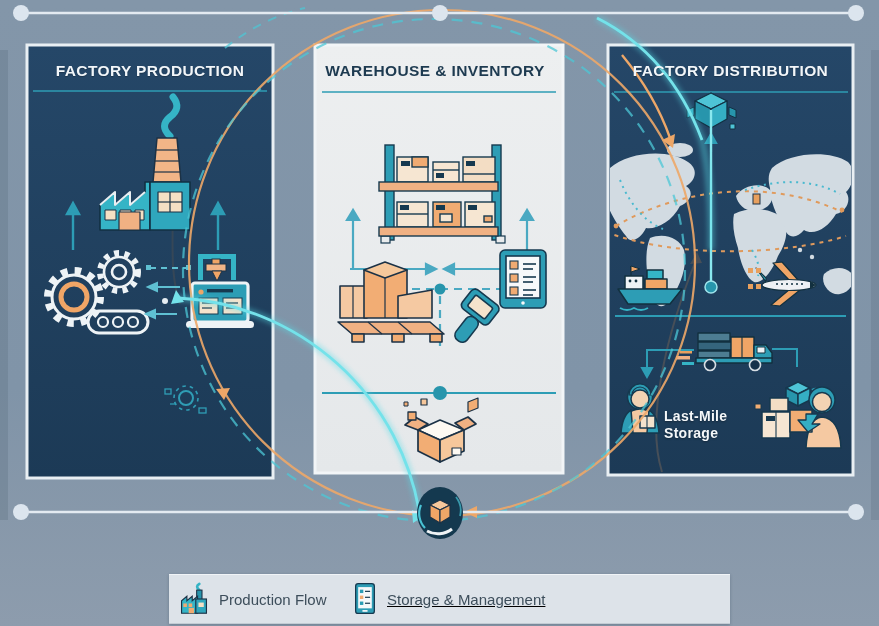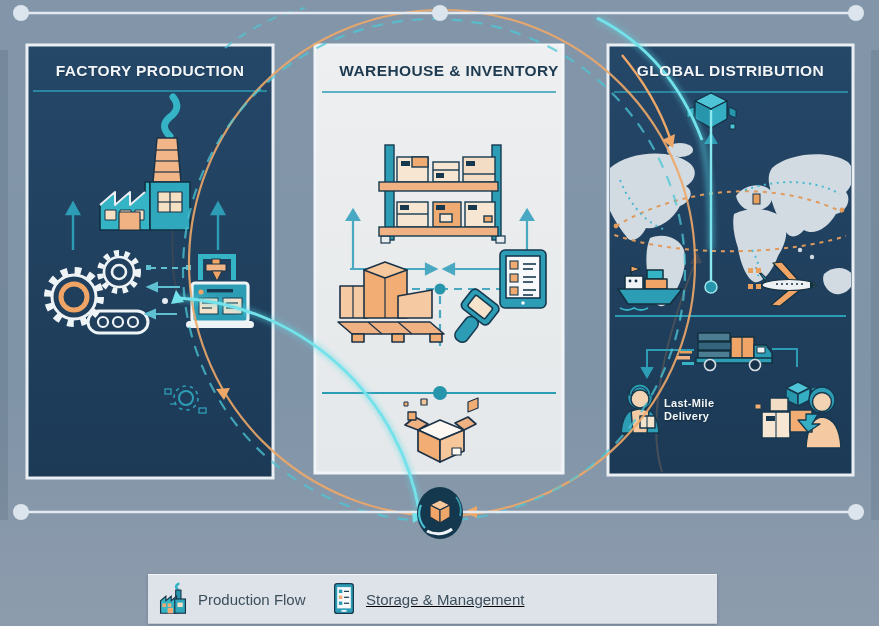--- a/index.html
+++ b/index.html
@@ -3,26 +3,26 @@
 <meta charset="utf-8">
 <style>
   html,body{margin:0;padding:0;background:#6d8093;}
   .stage{position:relative;width:879px;height:626px;overflow:hidden;
          font-family:"Liberation Sans","DejaVu Sans",sans-serif;
          background:linear-gradient(180deg,#8396a9 0%,#8094a8 62%,#8798aa 82%,#8d9cad 100%);}
   .art{position:absolute;left:0;top:0;}
   .title{position:absolute;text-align:center;font-weight:700;font-size:15.5px;letter-spacing:.4px;}
   .title.dark{color:#f2f6f9;text-shadow:0 1px 1px rgba(0,0,0,.25);}
   .title.light{color:#1d3a50;}
-  .lastmile{position:absolute;left:664px;top:397px;width:120px;color:#f4f7f9;
-            font-weight:700;font-size:11px;line-height:1.18;letter-spacing:.3px;
+  .lastmile{position:absolute;left:664px;top:408px;width:120px;color:#f4f7f9;
+            font-weight:700;font-size:14px;line-height:1.18;letter-spacing:.3px;
             text-shadow:0 1px 2px rgba(0,0,0,.35);}
-  .legend{position:absolute;left:148px;top:574px;width:561px;height:48px;
+  .legend{position:absolute;left:169px;top:574px;width:561px;height:48px;
           background:#dde3e9;border-top:1px solid #f0f4f7;border-bottom:1px solid #c3ccd4;
-          box-shadow:0 1px 3px rgba(20,40,60,.25);padding-left:8px;}
+          box-shadow:0 1px 3px rgba(20,40,60,.25);}
   .legend-item{position:absolute;top:0;height:48px;display:flex;align-items:center;gap:9px;}
   .legend-label{font-size:15px;color:#3d4e5b;white-space:nowrap;}
 </style>
 </head>
 <body>
 
 <div class="stage">
 
 <svg class="art" width="879" height="626" viewBox="0 0 879 626">
   <defs>
@@ -414,26 +414,26 @@
     <path d="M 456,497 A 22,22 0 0 1 460,516" stroke="#49c2d4" stroke-width="1.8" fill="none" opacity=".7"></path>
     <g stroke="#1c3246" stroke-width="1.2" stroke-linejoin="round">
       <polygon points="430,505 440,500 450,505 440,510" fill="#f6c89b"></polygon>
       <polygon points="430,505 440,510 440,523 430,517" fill="#f0a566"></polygon>
       <polygon points="440,510 450,505 450,517 440,523" fill="#eda768"></polygon>
     </g>
   </g>
 </svg>
 
 <div class="title dark" style="left:27px;top:62px;width:246px;">FACTORY PRODUCTION</div>
-<div class="title light" style="left:325px;top:62px;width:248px;">WAREHOUSE &amp; INVENTORY</div>
-<div class="title dark" style="left:608px;top:62px;width:245px;">GLOBAL DISTRIBUTION</div>
+<div class="title light" style="left:311px;top:62px;width:248px;">WAREHOUSE &amp; INVENTORY</div>
+<div class="title dark" style="left:608px;top:62px;width:245px;">FACTORY DISTRIBUTION</div>
 
 <div class="lastmile">
   <div>Last-Mile</div>
-  <div>Delivery</div>
+  <div>Storage</div>
 </div>
 
 <div class="legend">
 
   <div class="legend-item" style="left:9px;">
     <svg width="32" height="36" viewBox="0 0 36 40">
       <path d="M 24,10 q -5,-4 0,-7" stroke="#35b4c6" stroke-width="3" fill="none" stroke-linecap="round"></path>
       <rect x="21" y="10" width="6" height="11" fill="#2795ac" stroke="#1c3246" stroke-width="1.2"></rect>
       <polygon points="4,36 4,22 10,17 10,22 16,17 16,22 22,17 22,36" fill="#35b4c6" stroke="#1c3246" stroke-width="1.3"></polygon>
       <rect x="20" y="20" width="12" height="16" fill="#2fa7bd" stroke="#1c3246" stroke-width="1.3"></rect>

